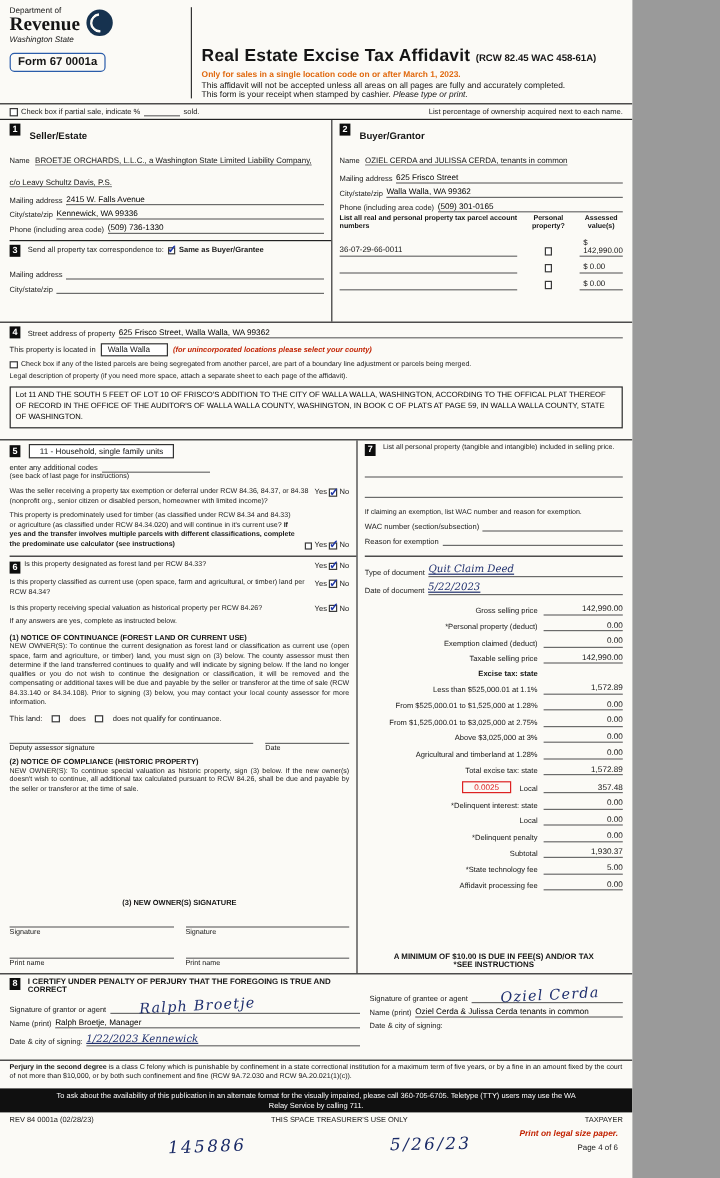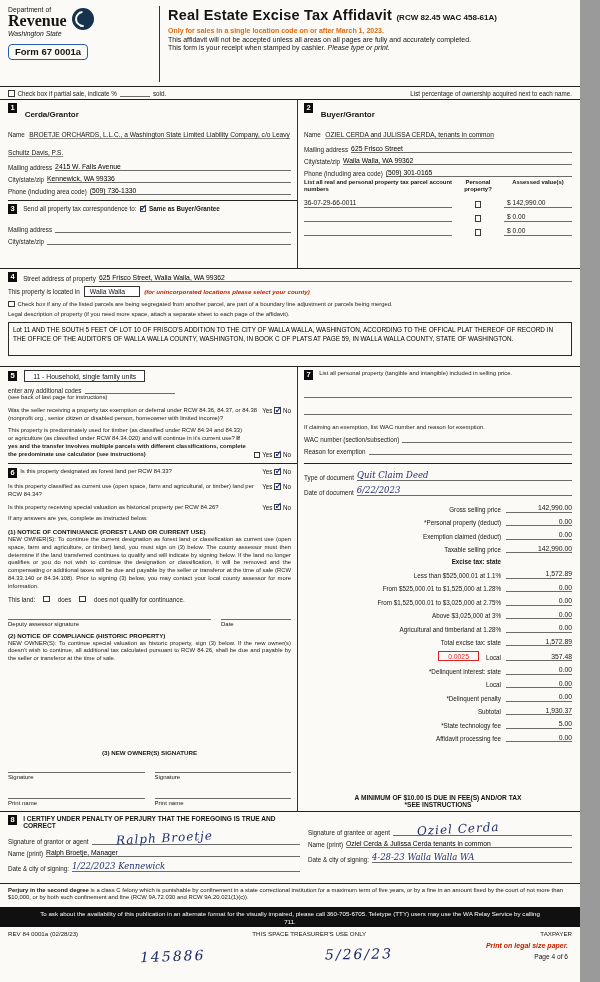--- a/index.html
+++ b/index.html
@@ -1,42 +1,42 @@
 <!DOCTYPE html>
 <html style="--accent-orange: #e06a10; --note-red: #c22200; --check-blue: #2038a8; --form-box-blue: #2a5caa; --handwriting-blue: #20306e;"><head>
 <meta charset="utf-8">
 <style>
   *{box-sizing:border-box;margin:0;padding:0;}
   html,body{background:#9a9a9a;}
   body{width:600px;font-family:"Liberation Sans",sans-serif;}
-  .page{width:580px;height:982px;background:#fbfaf6;color:#151515;position:relative;overflow:hidden;display:flex;flex-direction:column;}
+  .page{width:527px;height:982px;background:#fbfaf6;color:#151515;position:relative;overflow:hidden;display:flex;flex-direction:column;}
   .lbl{font-size:6.3px;color:#1a1a1a;}
   .fine{font-size:5.9px;line-height:1.32;color:#1a1a1a;}
   .bold{font-weight:bold;}
   .val{font-size:6.8px;color:#000;}
-  .hand{font-family:"DejaVu Serif",serif;font-style:italic;color:#20306e;font-size:8.5px;}
+  .hand{font-family:"DejaVu Serif",serif;font-style:italic;color:#20306e;font-size:8.5px;text-decoration:underline;}
   .sig{display:inline-block;font-family:"DejaVu Serif",serif;font-style:italic;font-size:12px;color:#20306e;transform:rotate(-3deg);line-height:.8;letter-spacing:1px;}
   .fill{border-bottom:1px solid #6b6b6b;}
   .frow{display:flex;align-items:flex-end;gap:3px;margin-top:4px;}
   .frow .fill{flex:1;min-height:8px;}
   .sn{display:inline-block;background:#0d0d0d;color:#fff;font-size:7.5px;font-weight:bold;padding:0 2.5px;line-height:9.5px;margin-right:3px;vertical-align:top;}
   .stitle{font-size:8px;font-weight:bold;}
   .cb{display:inline-block;width:6.5px;height:6.5px;border:1px solid #3a3a3a;background:#fff;position:relative;vertical-align:-1px;flex:none;}
   .cb.checked::after{content:"\2713";position:absolute;left:-1px;top:-4.5px;font-size:9.5px;font-weight:bold;color:var(--check-blue,#2038a8);}
   
   .header{display:flex;padding:6px 8px 4px;height:86px;}
   .h-left{width:152px;border-right:1px solid #333;padding-right:6px;}
   .dor{display:flex;gap:5px;align-items:flex-start;}
   .dept{font-size:6.8px;}
   .rev{font-size:16px;font-weight:bold;font-family:"Liberation Serif",serif;line-height:1.05;}
   .wa{font-size:6.8px;font-style:italic;}
   .logo{width:22px;height:22px;border-radius:50%;background:#16324f;position:relative;flex:none;margin-top:2px;}
   .logo::after{content:"";position:absolute;inset:3px;border-radius:50%;border:2.5px solid #fbfaf6;border-top-color:transparent;border-right-color:transparent;transform:rotate(40deg);}
   .formnum{margin-top:7px;display:inline-block;border:1.5px solid var(--form-box-blue,#2a5caa);border-radius:4px;padding:1.5px 6px;font-weight:bold;font-size:9.5px;}
-  .h-right{flex:1;padding-left:8px;}
+  .h-right{flex:1;padding-left:8px;margin-top:32px;}
   .title{font-size:14.5px;font-weight:bold;letter-spacing:.2px;}
   .rcw{font-size:8px;font-weight:bold;}
   .orange{color:var(--accent-orange,#e06a10);font-size:7px;font-weight:bold;margin-top:3px;}
   .notice{font-size:7px;margin-top:1.5px;}
   
   .topbar{display:flex;justify-content:space-between;align-items:center;padding:2.5px 8px;border-top:1.2px solid #222;border-bottom:1.2px solid #222;height:14px;}
   .tb-l{display:flex;align-items:flex-end;gap:3px;}
   .blank-pct{display:inline-block;width:30px;border-bottom:1px solid #6b6b6b;height:7px;}
   
   .cols{display:flex;padding:0 8px;min-height:168px;}
@@ -133,21 +133,21 @@
       <span class="blank-pct"></span>
       <span class="lbl">sold.</span>
     </div>
     <div class="lbl">List percentage of ownership acquired next to each name.</div>
   </div>
 
   <div class="cols">
     <div class="c-l">
       <div>
         <span class="sn">1</span>
-        <span class="stitle">Cerda/Grantor</span>
+        <span class="stitle">Seller/Estate</span>
       </div>
       <div style="margin-top:2px;">
         <span class="lbl">Name</span>
         <span class="name-val">BROETJE ORCHARDS, L.L.C., a Washington State Limited Liability Company, c/o Leavy Schultz Davis, P.S.</span>
       </div>
       <div class="frow">
           <span class="lbl">Mailing address</span>
           <span class="fill val">2415 W. Falls Avenue</span>
         </div>
       <div class="frow">
@@ -370,21 +370,21 @@
         </div>
 
       <div class="hr-in" style="margin:8px 0 2px;"></div>
 
       <div class="frow">
           <span class="lbl">Type of document</span>
           <span class="fill hand">Quit Claim Deed</span>
         </div>
       <div class="frow">
           <span class="lbl">Date of document</span>
-          <span class="fill hand">6/22/2023</span>
+          <span class="fill hand">5/22/2023</span>
         </div>
 
       <div class="trow" style="margin-top:8px;">
           <span class="tlabel">Gross selling price</span>
           <span class="tval">142,990.00</span>
         </div>
       <div class="trow">
           <span class="tlabel">*Personal property (deduct)</span>
           <span class="tval">0.00</span>
         </div>
@@ -493,21 +493,20 @@
           <span class="fill sigline" style="flex:1;">
             <span class="sig">Oziel Cerda</span>
           </span>
         </div>
       <div class="frow">
           <span class="lbl">Name (print)</span>
           <span class="fill val">Oziel Cerda &amp; Julissa Cerda tenants in common</span>
         </div>
       <div class="frow">
           <span class="lbl">Date &amp; city of signing:</span>
-          <span class="fill hand">4-28-23  Walla Walla WA</span>
         </div>
     </div>
   </div>
 
   <div class="perjury">
     <b>Perjury in the second degree</b>
     <span>is a class C felony which is punishable by confinement in a state correctional institution for a maximum term of five years, or by a fine in an amount fixed by the court of not more than $10,000, or by both such confinement and fine (RCW 9A.72.030 and RCW 9A.20.021(1)(c)).</span>
   </div>
 
   <div class="access">To ask about the availability of this publication in an alternate format for the visually impaired, please call 360-705-6705. Teletype (TTY) users may use the WA Relay Service by calling 711.</div>

